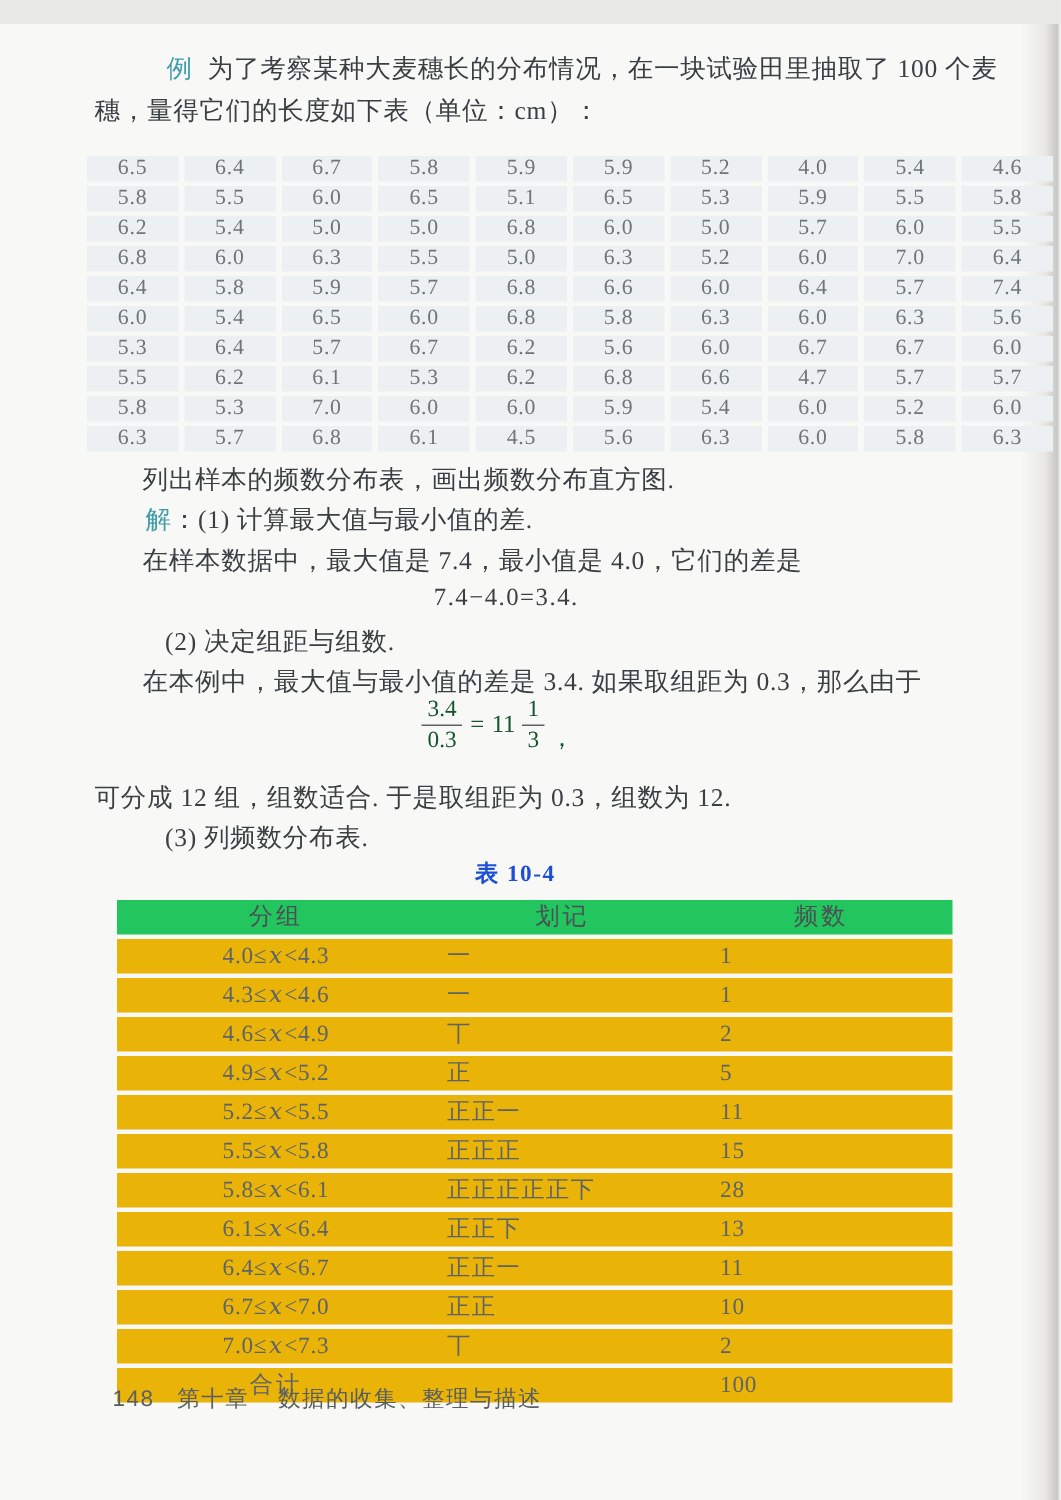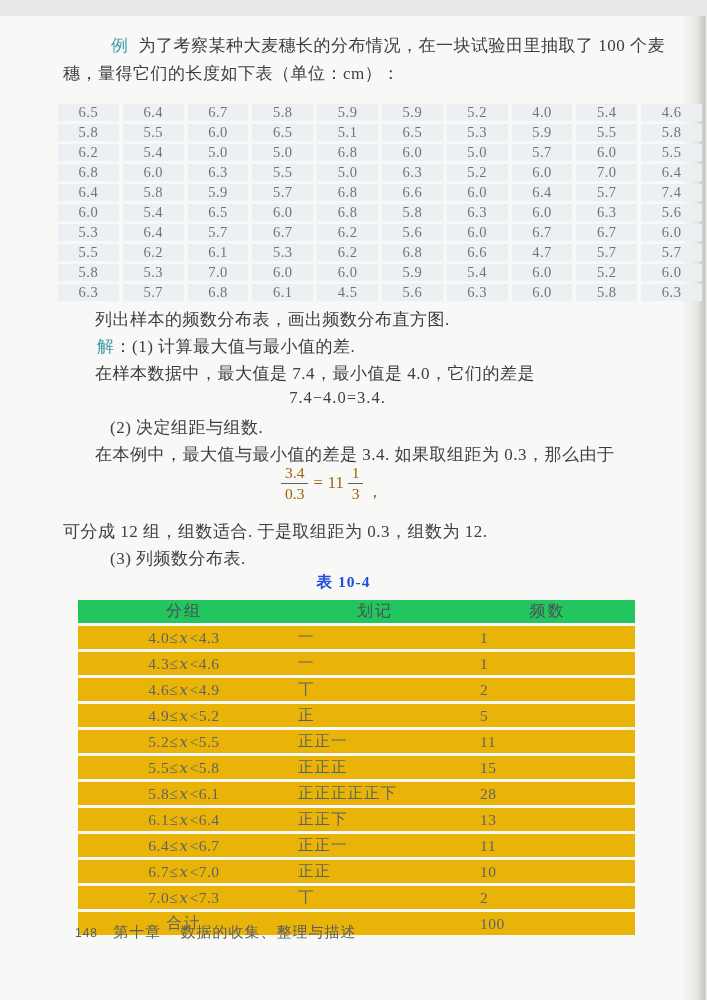--- a/index.html
+++ b/index.html
@@ -45,21 +45,21 @@
     letter-spacing:0.5px;
     padding:0;
   }
 
   .para{position:absolute;font-size:17px;line-height:26px;letter-spacing:0.5px;white-space:nowrap;}
   .centerline{position:absolute;left:0;right:60px;text-align:center;font-size:16.5px;letter-spacing:1px;padding-left:28px;}
 
   .formula-line{
     position:absolute;top:448px;left:0;right:43px;
     display:flex;justify-content:center;align-items:center;
-    font-size:16.5px;color:#a16207;
+    font-size:16.5px;color:#14532d;
   }
   .frac{display:inline-flex;flex-direction:column;align-items:center;line-height:1.15;font-size:15.5px;}
   .frac .num{padding:0 4px 1px 4px;border-bottom:1.2px solid #5a6064;}
   .frac .den{padding-top:1px;}
   .formula-line .eq{margin:0 5px;}
   .formula-line .whole{margin-right:4px;}
   .formula-line .comma{margin-left:3px;align-self:flex-end;}
 
   .table-caption{
     position:absolute;top:556px;left:0;right:20px;
@@ -90,21 +90,21 @@
   table.freq td.group i{font-style:italic;font-family:"DejaVu Serif","Liberation Serif",serif;padding:0 1px;}
   table.freq td.tally{text-align:left;padding-left:8px;letter-spacing:1px;}
   table.freq td.freqv{text-align:left;padding-left:20px;}
   table.freq tr.total td.group{letter-spacing:2px;}
 
   .footer{
     position:absolute;top:907px;left:75px;
     font-size:15px;color:#585e62;letter-spacing:1px;
     font-family:"Liberation Sans","DejaVu Sans",sans-serif;
   }
-  .footer .pgnum{margin-right:10px;font-size:12px;}
+  .footer .pgnum{margin-right:10px;font-size:15px;}
   .footer .chap{margin-right:14px;}
 </style>
 </head>
 <body>
 
 <div class="page">
   <div class="edge-shadow-right"></div>
   <div class="edge-shadow-bottom"></div>
 
   <div class="intro">

